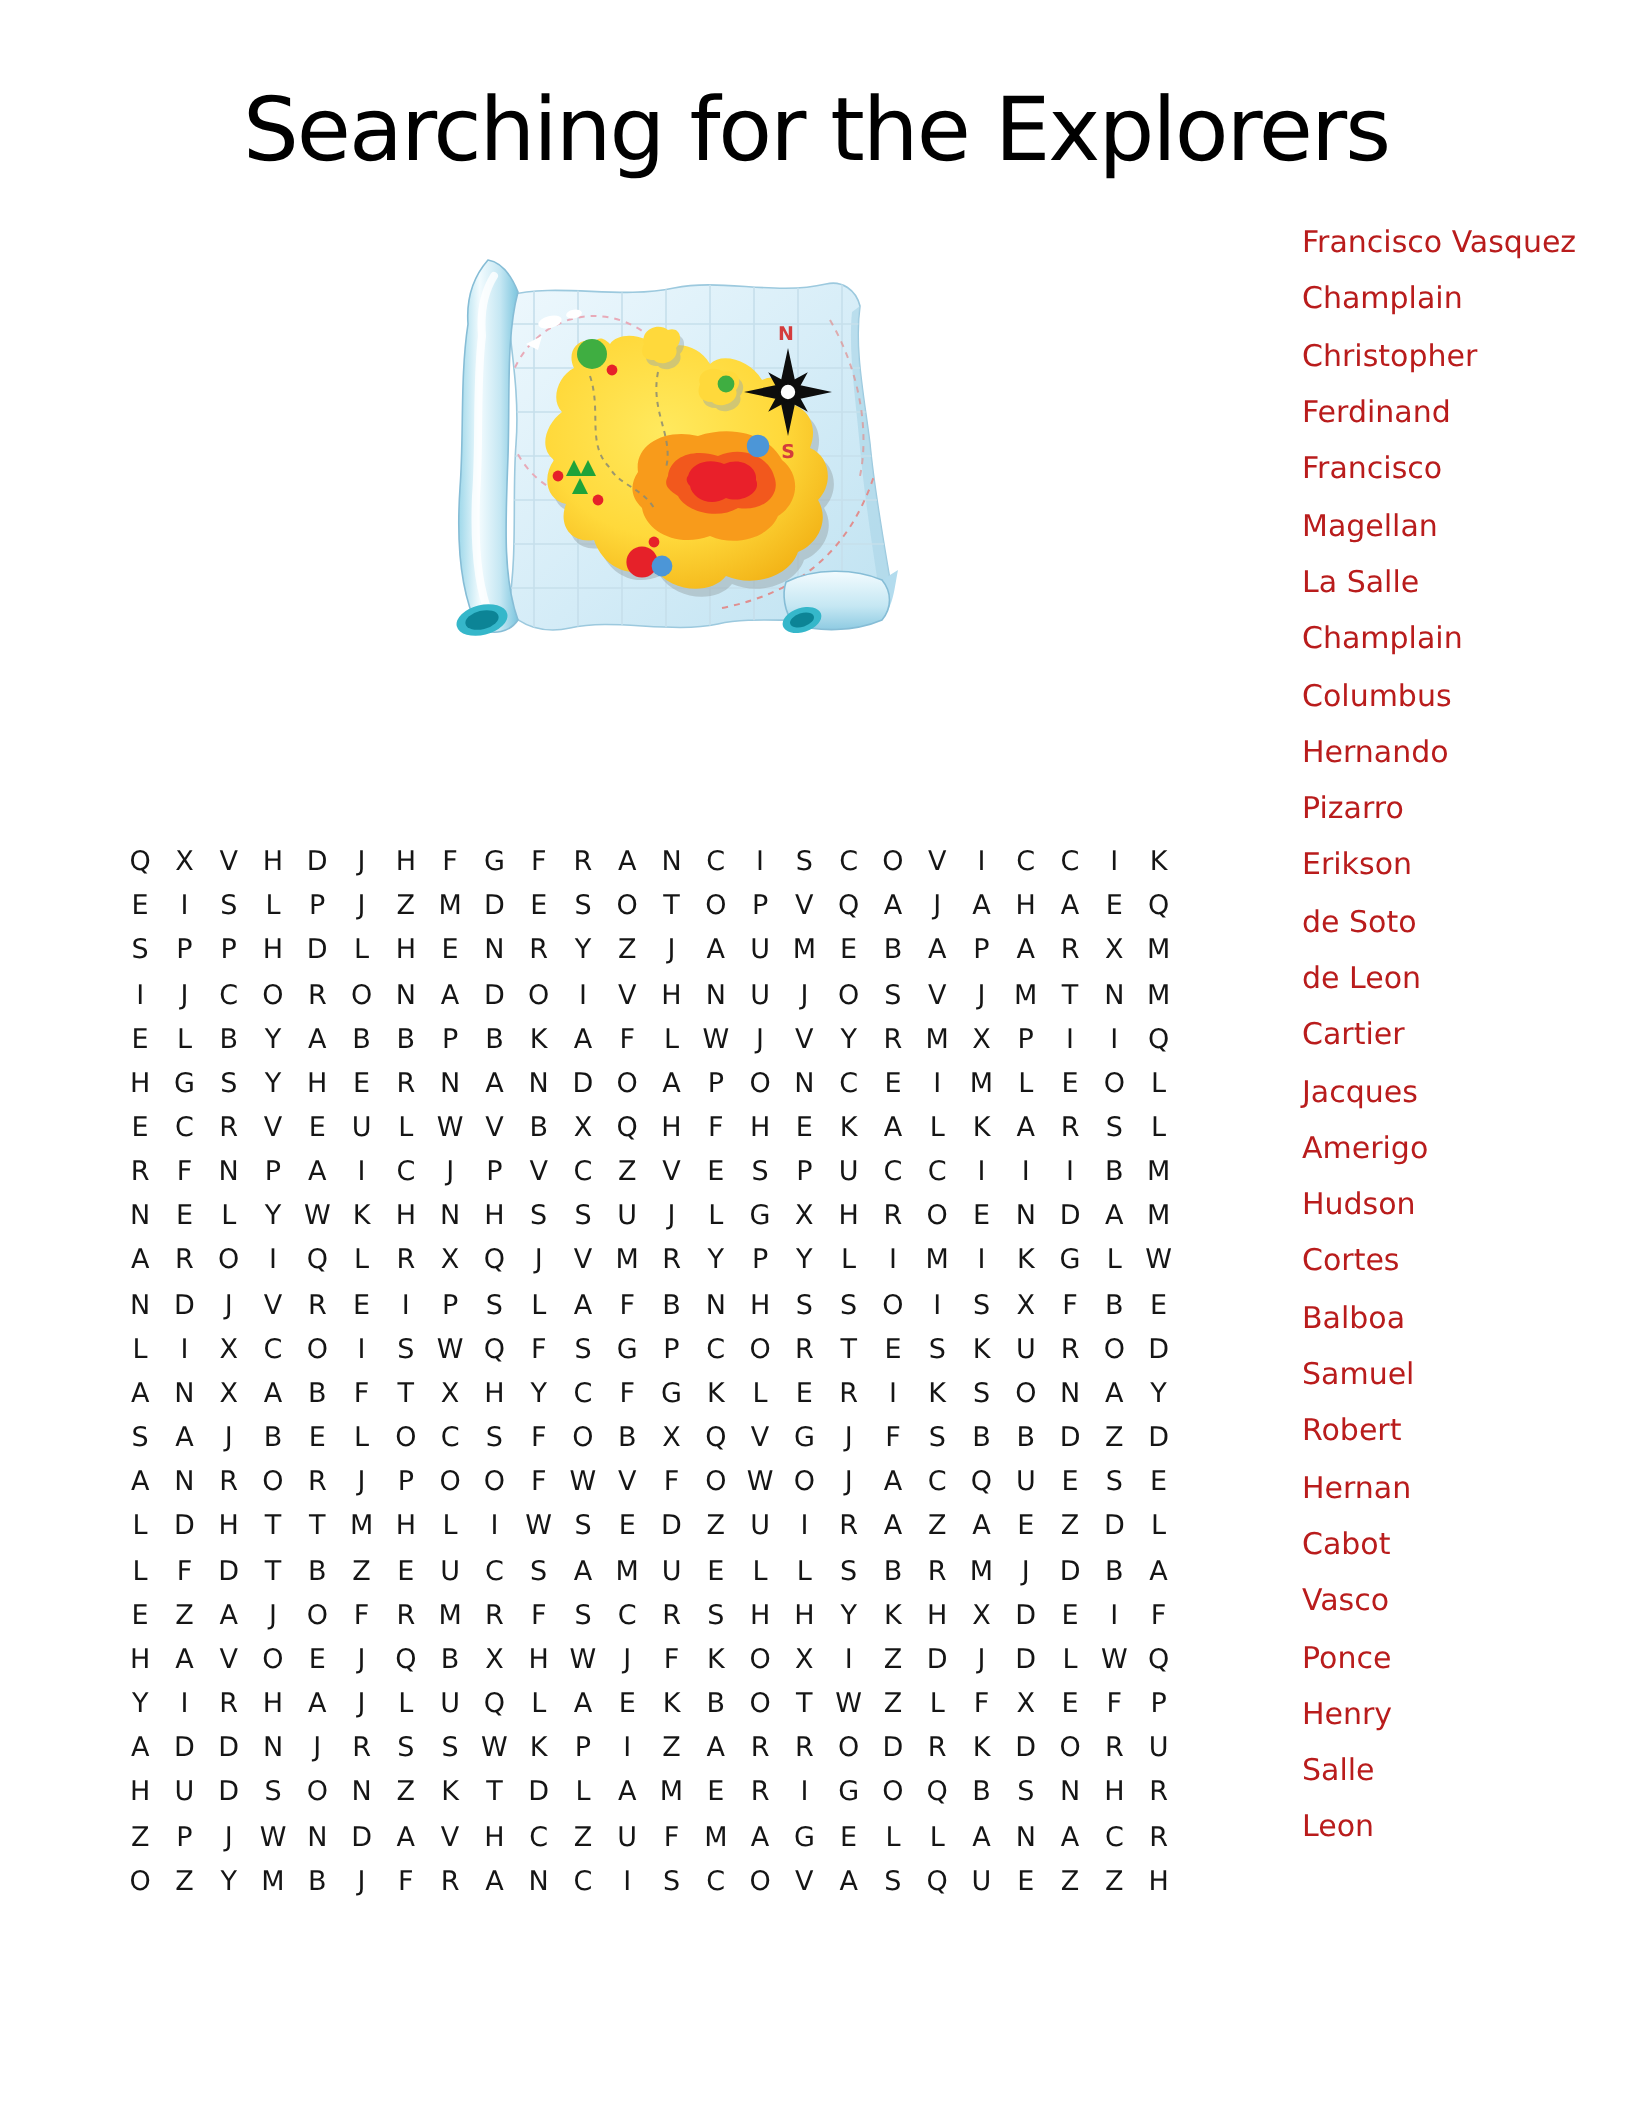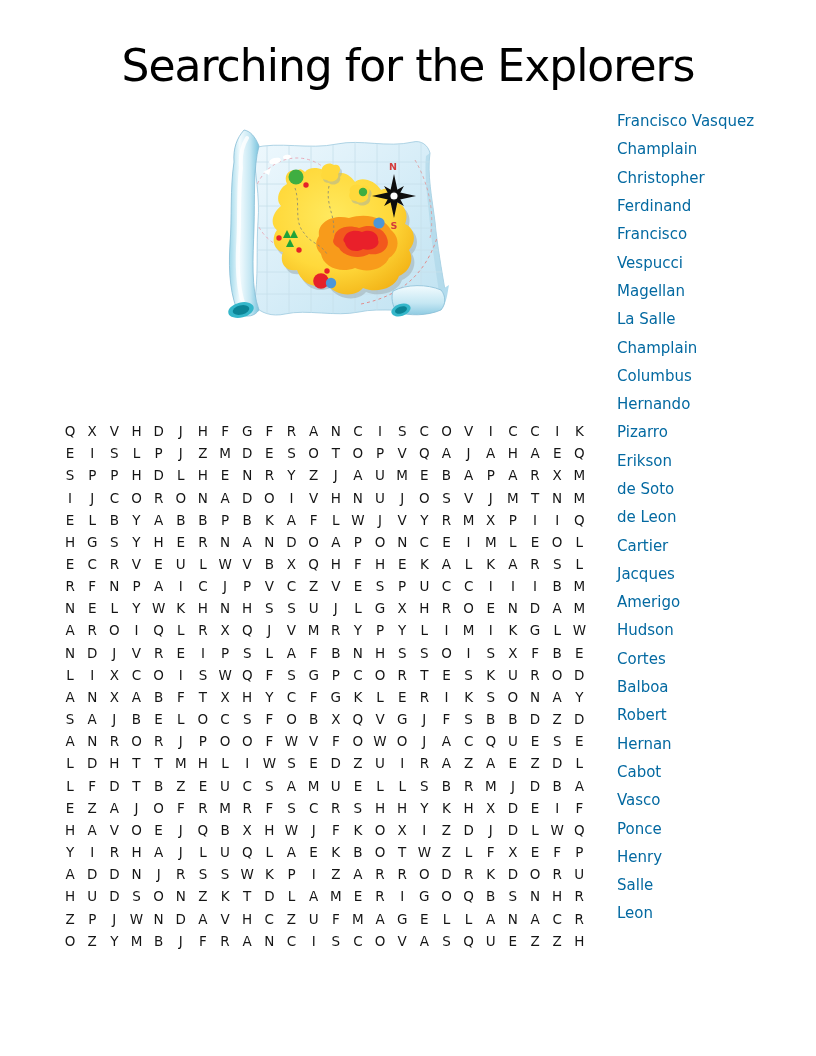--- a/index.html
+++ b/index.html
@@ -10,21 +10,21 @@
   }
   .title{
     position:absolute;top:40px;left:0;width:100%;margin:0;
     text-align:center;font-size:44px;font-weight:400;color:#000;
     letter-spacing:-1px;white-space:nowrap;
   }
   .map-wrap{position:absolute;left:195px;top:126px;width:248px;height:204px;}
   .words{position:absolute;left:603px;top:107px;}
   .word{
     height:28.3px;display:flex;align-items:center;
-    font-size:15px;white-space:nowrap;color:#0369a1;
+    font-size:15px;white-space:nowrap;color:#b91c1c;margin-left:34px;
   }
   .grid{
     position:absolute;left:45px;top:420px;
     display:grid;grid-template-columns:repeat(24,22.15px);grid-auto-rows:22.16px;
   }
   .cell{
     display:flex;align-items:center;justify-content:center;
     font-size:13.5px;color:#151515;
   }
 </style>
@@ -159,36 +159,36 @@
       </g>
     </svg>
   </div>
 
   <div class="words" id="word-list">
       <div class="word">Francisco Vasquez</div>
       <div class="word">Champlain</div>
       <div class="word">Christopher</div>
       <div class="word">Ferdinand</div>
       <div class="word">Francisco</div>
-      <div class="word">Vespucci</div>
       <div class="word">Magellan</div>
       <div class="word">La Salle</div>
       <div class="word">Champlain</div>
       <div class="word">Columbus</div>
       <div class="word">Hernando</div>
       <div class="word">Pizarro</div>
       <div class="word">Erikson</div>
       <div class="word">de Soto</div>
       <div class="word">de Leon</div>
       <div class="word">Cartier</div>
       <div class="word">Jacques</div>
       <div class="word">Amerigo</div>
       <div class="word">Hudson</div>
       <div class="word">Cortes</div>
       <div class="word">Balboa</div>
+      <div class="word">Samuel</div>
       <div class="word">Robert</div>
       <div class="word">Hernan</div>
       <div class="word">Cabot</div>
       <div class="word">Vasco</div>
       <div class="word">Ponce</div>
       <div class="word">Henry</div>
       <div class="word">Salle</div>
       <div class="word">Leon</div>
     </div>
 

